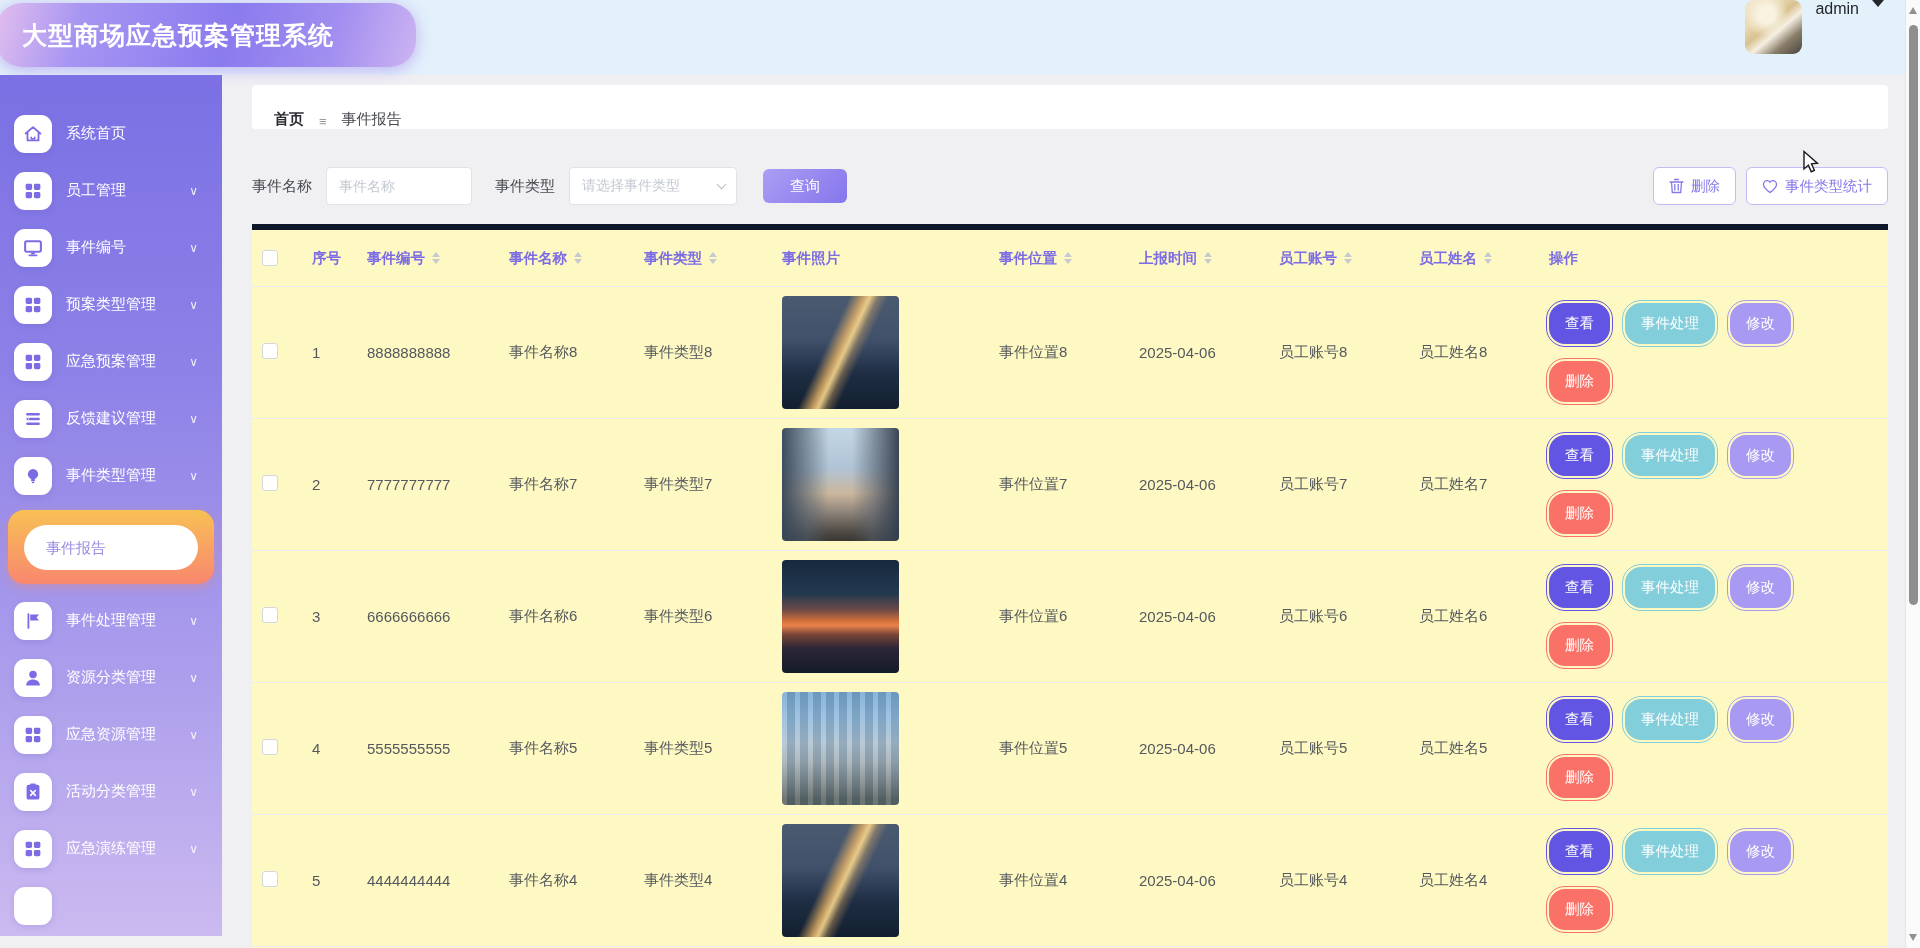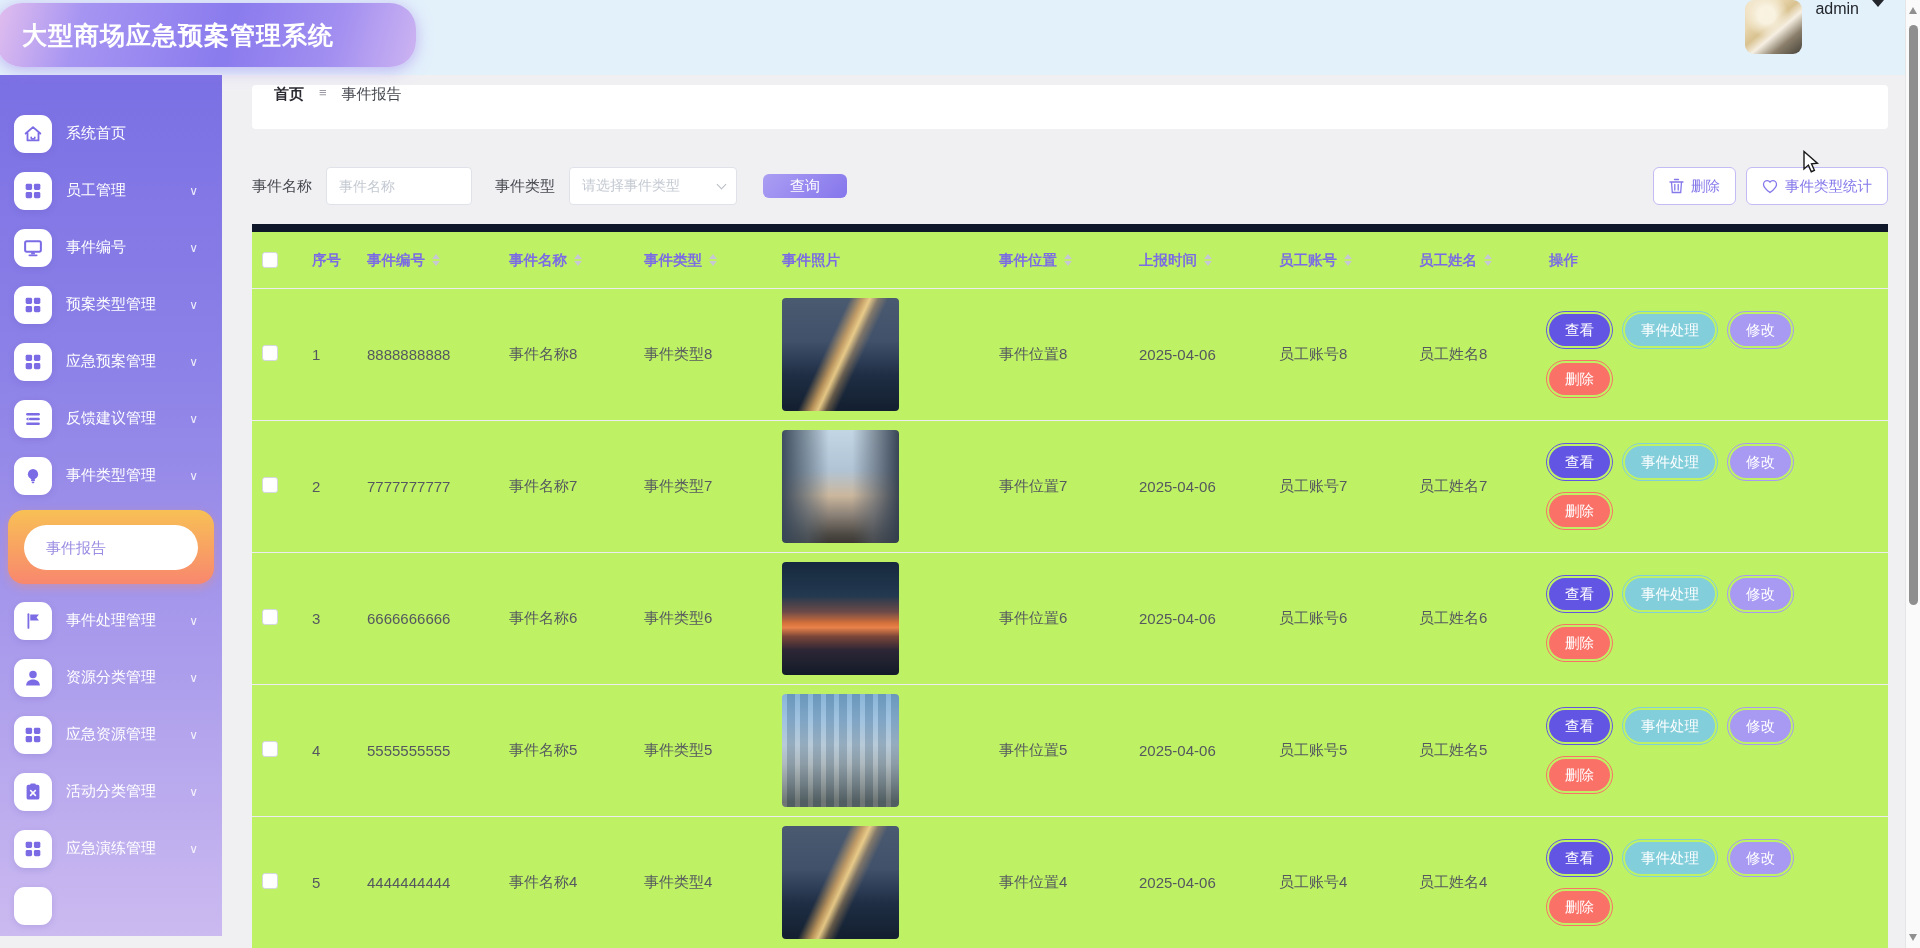--- a/index.html
+++ b/index.html
@@ -57,51 +57,51 @@
     display:flex; align-items:center; padding:0 16px;
     box-shadow:0 3px 10px rgba(248,140,100,.4);
   }
   .submenu-pill {
     flex:1; height:45px; background:#fff; border-radius:23px;
     line-height:45px; padding-left:22px; color:#998ce2; font-size:15px; cursor:pointer;
   }
 
   
   main { position:absolute; left:222px; top:75px; right:17px; bottom:0; background:#f0f0f3; padding:0 15px 0 30px; overflow:hidden; }
-  .breadcrumb { margin-top:10px; height:44px; background:#fff; border-radius:4px; display:flex; align-items:flex-start; padding:0 22px; font-size:15px; }
+  .breadcrumb { margin-top:10px; height:44px; background:#fff; border-radius:4px; display:flex; align-items:flex-end; padding:0 22px; font-size:15px; }
   .bc-home { font-weight:bold; color:#2b2b33; }
   .bc-sep { margin:0 15px; color:#9a9aa4; font-size:13px; }
   .bc-cur { color:#45474f; }
 
   .searchbar { margin-top:37px; height:40px; display:flex; align-items:center; }
   .searchbar label { font-size:15px; color:#46484f; margin-right:14px; white-space:nowrap; }
   .searchbar input {
     width:146px; height:38px; border:1px solid #dfe2e8; border-radius:4px;
     padding:0 12px; font-size:14px; color:#333; background:#fff; outline:none;
     font-family:inherit;
   }
   .searchbar input::placeholder { color:#c4c9d2; }
   .lbl-type { margin-left:23px; }
   .select {
     width:168px; height:38px; border:1px solid #dfe2e8; border-radius:4px; background:#fff;
     display:flex; align-items:center; padding:0 11px 0 12px; color:#c4c9d2; font-size:14px; cursor:pointer;
   }
   .sel-caret { width:7px; height:7px; border-right:1.5px solid #b8bcc4; border-bottom:1.5px solid #b8bcc4; transform:rotate(45deg); margin-left:auto; margin-top:-4px; }
   .btn-query {
-    margin-left:26px; width:84px; height:24px; border:none; border-radius:6px; cursor:pointer;
+    margin-left:26px; width:84px; height:34px; border:none; border-radius:6px; cursor:pointer;
     background:linear-gradient(135deg,#ab9ef3,#8576ec); color:#fff; font-size:15px; font-family:inherit;
   }
   .toolbar { margin-left:auto; display:flex; gap:10px; }
   .btn-outline {
     height:38px; border:1px solid #c3bbf4; border-radius:6px; background:#fff; cursor:pointer;
     color:#8478ea; font-size:14.5px; display:flex; align-items:center; gap:7px; padding:0 15px; font-family:inherit;
   }
 
   
-  .panel { margin-top:18px; background:#bef264; border-top:8px solid #0f172a; height:calc(100% - 149px); }
+  .panel { margin-top:18px; background:#fef9c3; border-top:6px solid #0f172a; height:calc(100% - 149px); }
   .grid-row { display:grid; grid-template-columns:50px 55px 142px 135px 138px 217px 140px 140px 140px 130px 349px; align-items:center; }
   .cell { padding-left:10px; }
   .thead { height:57px; border-bottom:1px solid #ebebf2; }
   .thead .cell { color:#7b6ce4; font-weight:bold; font-size:14.5px; display:flex; align-items:center; }
   .trow { height:132px; border-bottom:1px solid #ececf2; font-size:15px; color:#55585f; }
   .checkbox { width:16px; height:16px; border:1px solid #d4d7de; border-radius:3px; background:#fff; display:inline-block; cursor:pointer; }
   .sort { display:inline-flex; flex-direction:column; margin-left:7px; gap:2px; cursor:pointer; }
   .sort i { width:0; height:0; border-left:4px solid transparent; border-right:4px solid transparent; display:block; }
   .sort .up { border-bottom:5px solid #c6c9d2; }
   .sort .dn { border-top:5px solid #c6c9d2; }
@@ -123,21 +123,21 @@
   .p-towers {
     background:
       repeating-linear-gradient(90deg, rgba(255,255,255,.22) 0 5px, rgba(110,130,148,.28) 5px 13px),
       linear-gradient(180deg,#68a0cc 0%,#85b2d8 22%,#a4bcce 45%,#97a6ad 62%,#6e7a7c 80%,#46504e 95%);
   }
 
   .c-ops { align-self:center; }
   .ops-line { display:flex; }
   .ops-line:first-child { margin-bottom:17px; }
   .pill {
-    height:32px; border:none; border-radius:16px; color:#fff; font-size:14.5px; cursor:pointer;
+    height:41px; border:none; border-radius:16px; color:#fff; font-size:14.5px; cursor:pointer;
     padding:0 16px; margin-right:15px; outline:1px solid transparent; outline-offset:2px; font-family:inherit; white-space:nowrap;
   }
   .pill.view   { background:#6355e4; outline-color:#6355e4; }
   .pill.handle { background:#82cedb; outline-color:#82cedb; }
   .pill.edit   { background:#a89af2; outline-color:#a89af2; }
   .pill.del    { background:#fa7168; outline-color:#fa7168; }
 
   
   .scrollbar { position:absolute; right:0; top:0; width:15px; height:948px; background:#fafafa; border-left:1px solid #e5e5e5; z-index:60; }
   .sb-thumb { position:absolute; left:3px; top:25px; width:9px; height:580px; background:#8f8f8f; border-radius:5px; cursor:pointer; }

